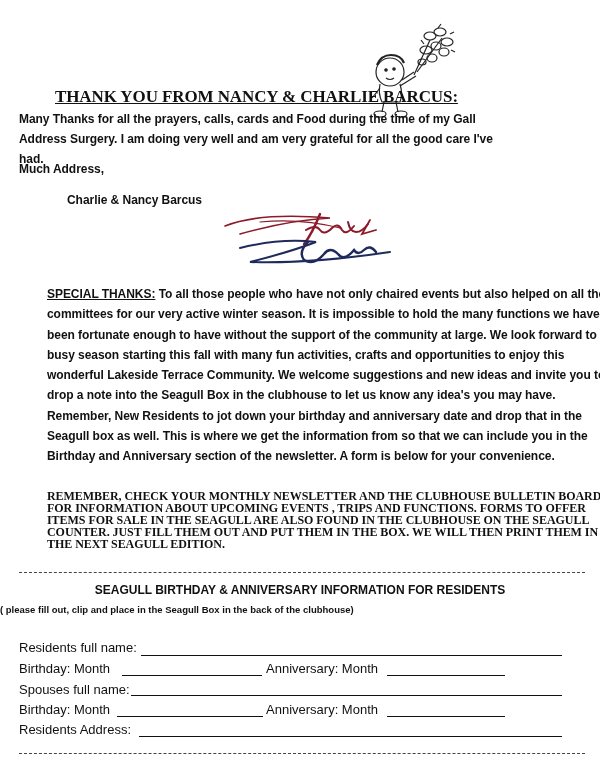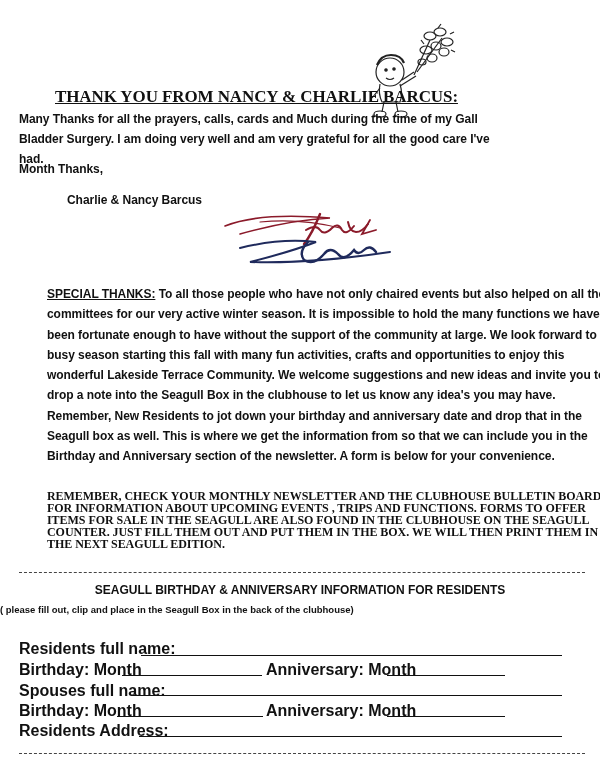--- a/index.html
+++ b/index.html
@@ -19,21 +19,21 @@
   .special .lead { text-decoration: underline; }
   .remember {
     left: 19px; top: 490px; width: 570px; font-size: 12px; font-weight: bold;
     line-height: 12px; letter-spacing: -0.05px; margin-left: 28px;
   }
   .dash { left: 19px; width: 566px; height: 0; border-top: 1.4px dashed #444; }
   .dash1 { top: 572px; }
   .dash2 { top: 753px; }
   .form-title { left: 0; width: 600px; top: 583px; text-align: center; font-size: 12px; font-weight: bold; }
   .form-sub { left: 0; width: 600px; top: 604px; font-size: 9.5px; font-weight: bold; }
-  .row { left: 19px; font-size: 16px; font-weight: bold; height: 18px; white-space: nowrap; }
+  .row { left: 19px; font-size: 13px; font-weight: normal; height: 18px; white-space: nowrap; }
   .line { position: absolute; height: 0; border-top: 1.3px solid #111; }
   .illustration { left: 352px; top: 20px; width: 110px; height: 100px; }
   .thankyou-art { left: 220px; top: 208px; width: 200px; height: 70px; }
 </style>
 </head>
 <body>
 
 <svg class="abs illustration" viewBox="0 0 110 100">
   <g fill="none" stroke="#222" stroke-width="1.2">
 
@@ -62,22 +62,22 @@
     <path d="M28 68 L20 78"></path>
 
     <path d="M32 82 L30 92 M44 82 L46 92"></path>
     <ellipse cx="28" cy="94" rx="6" ry="3"></ellipse>
     <ellipse cx="49" cy="94" rx="6" ry="3"></ellipse>
   </g>
 </svg>
 
 <div class="abs heading1 serif">THANK YOU FROM NANCY &amp; CHARLIE BARCUS:</div>
 
-<div class="abs p p1">Many Thanks for all the prayers,  calls,  cards and Much during the time of my Gall Bladder Surgery.  I am doing very well and am very grateful for all the good care I've had.</div>
-<div class="abs p much">Month Thanks,</div>
+<div class="abs p p1">Many Thanks for all the prayers,  calls,  cards and Food during the time of my Gall Address Surgery.  I am doing very well and am very grateful for all the good care I've had.</div>
+<div class="abs p much">Much Address,</div>
 <div class="abs p sig">Charlie &amp; Nancy Barcus</div>
 
 <svg class="abs thankyou-art" viewBox="0 0 200 70">
   <g fill="none" stroke-linecap="round">
     <path d="M5 18 Q40 4 110 10 Q70 12 20 26" stroke="#8b1a2a" stroke-width="1.6"></path>
     <path d="M40 14 Q80 10 120 20" stroke="#8b1a2a" stroke-width="1.2"></path>
     <path d="M100 6 Q92 26 84 36" stroke="#8b1a2a" stroke-width="2.4"></path>
     <path d="M86 22 q10 -6 14 0 q4 6 12 -2 q6 -6 10 2 q4 6 12 -4 M128 14 q2 10 8 10 q6 0 12 -8" stroke="#8b1a2a" stroke-width="2"></path>
     <path d="M150 12 l-8 14 l14 -4" stroke="#8b1a2a" stroke-width="1.8"></path>
     <path d="M20 40 Q60 30 96 34 Q70 44 30 54 Q90 56 170 44" stroke="#1f2a5c" stroke-width="2"></path>

